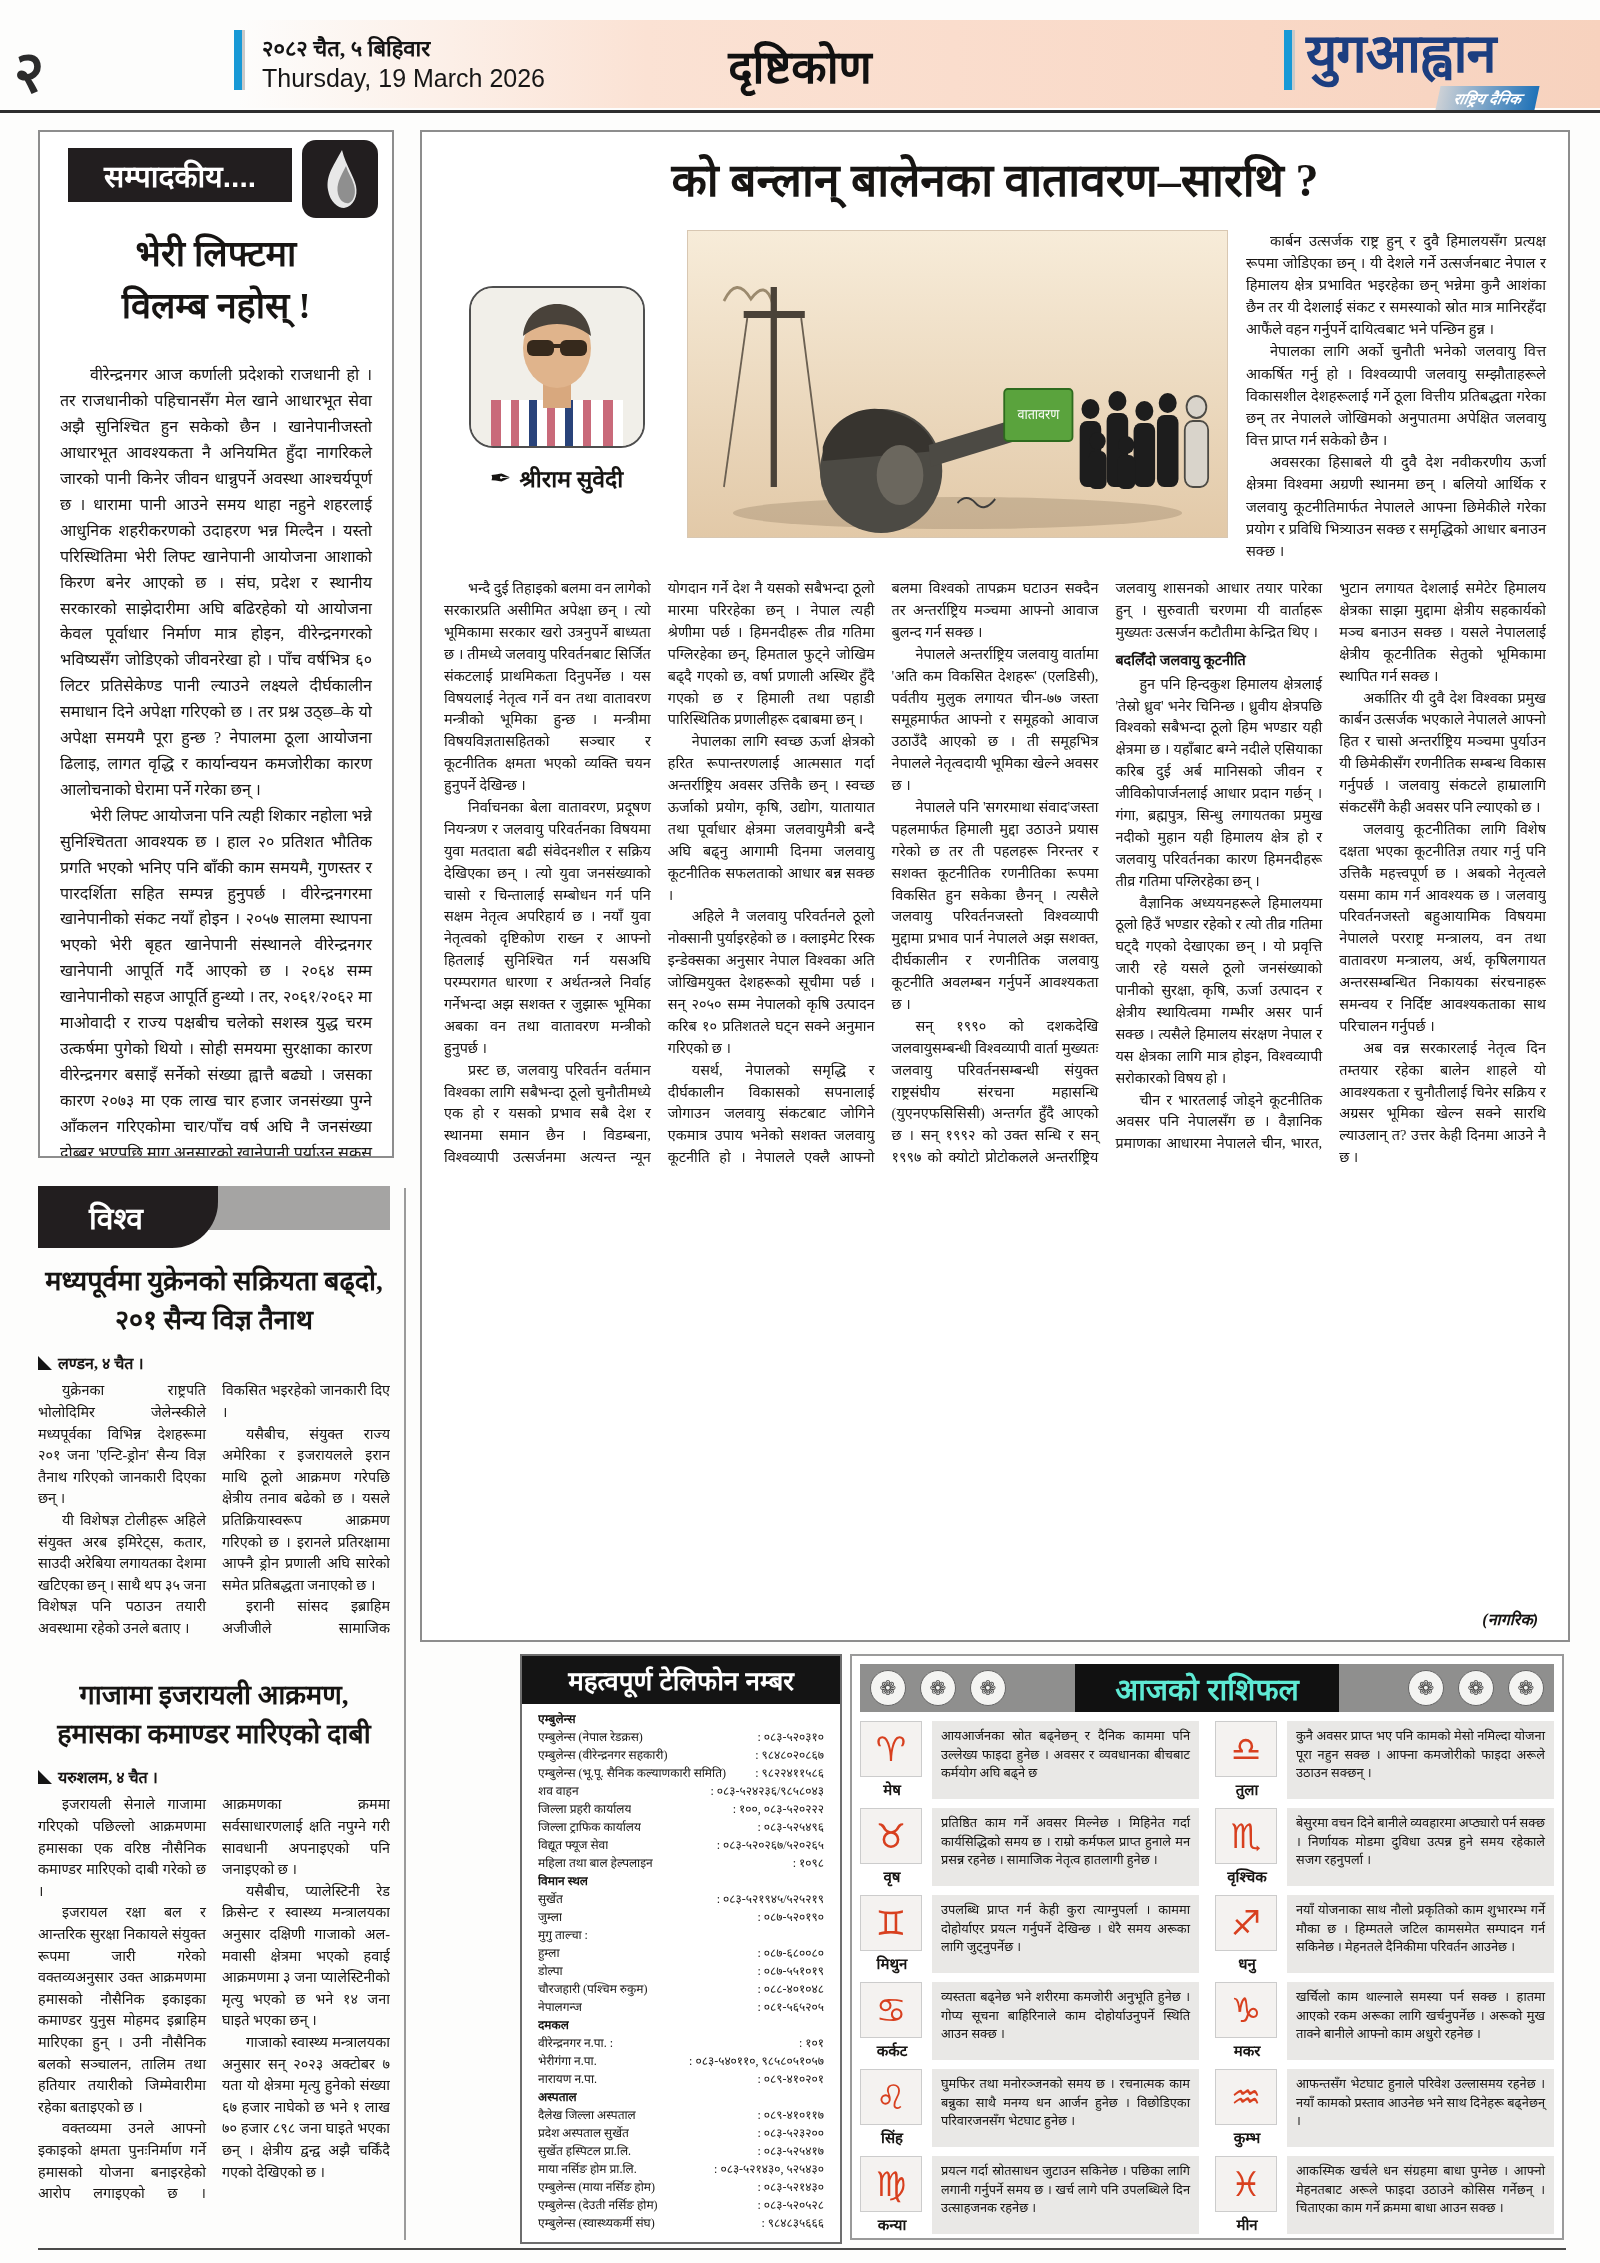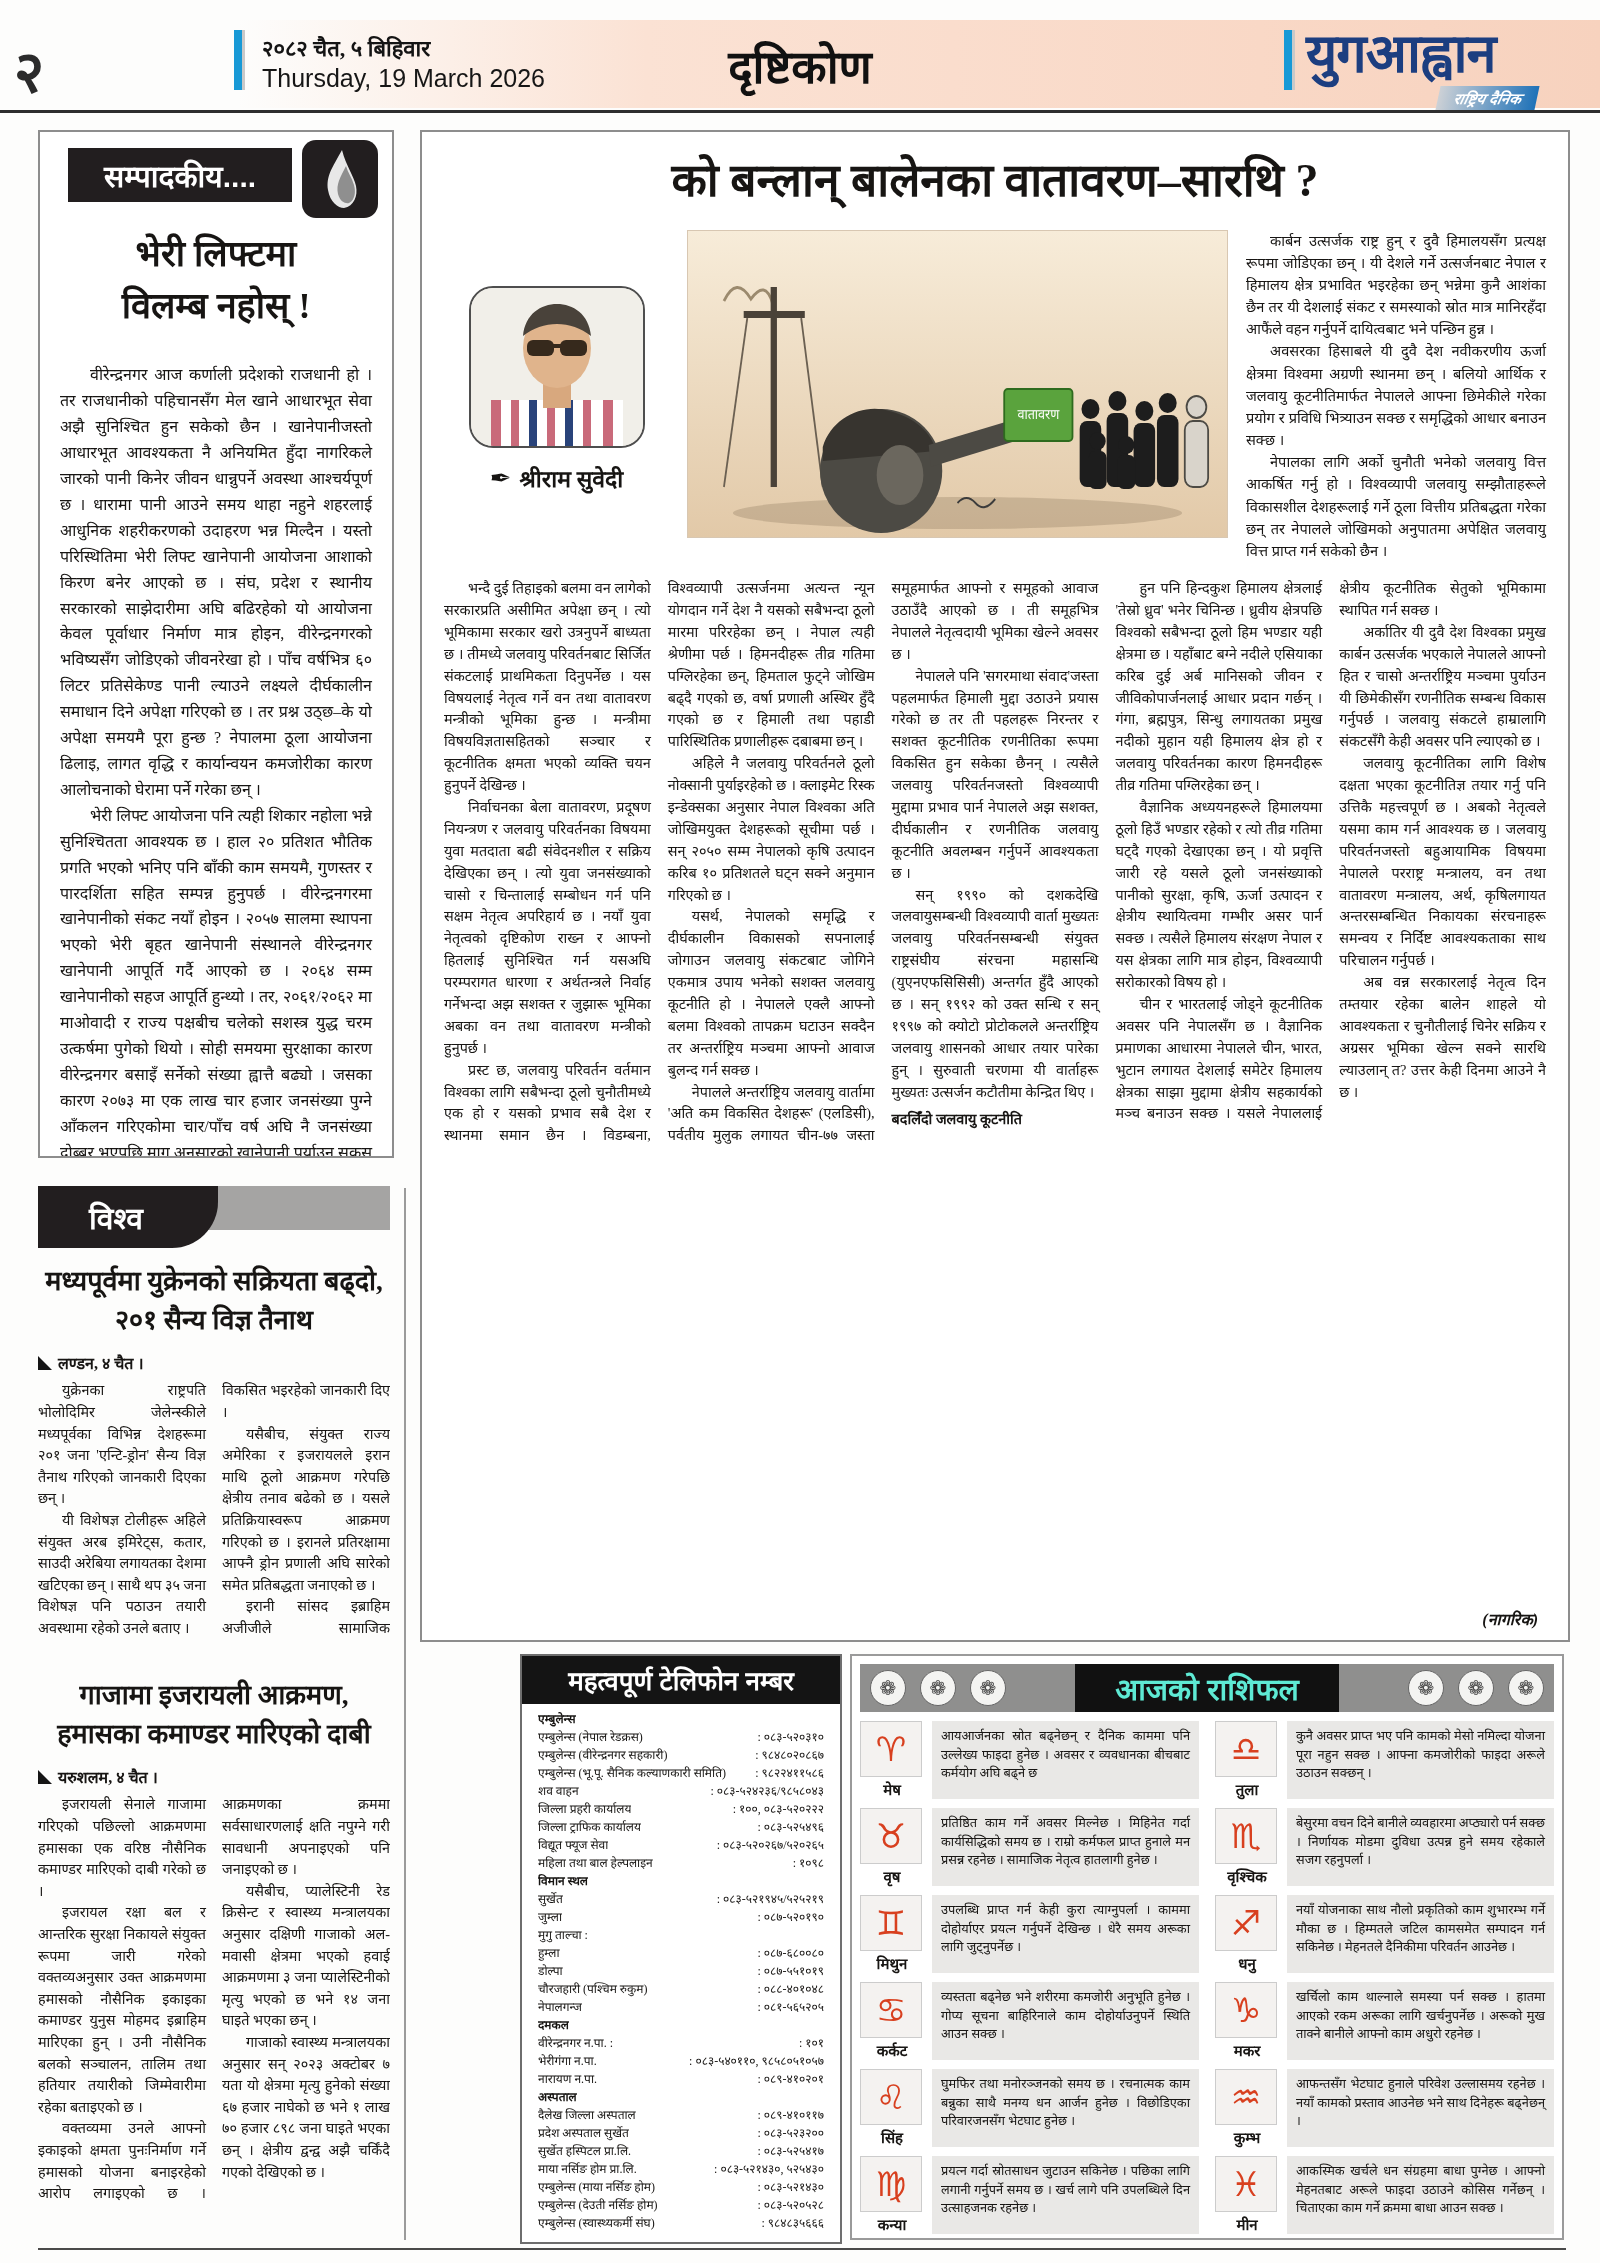--- a/index.html
+++ b/index.html
@@ -233,29 +233,30 @@
             <rect x="478" y="224" width="20" height="34" rx="7"></rect>
         </g>
         <circle cx="566" cy="176" r="11" fill="#d9d4cb" stroke="#4c4a44" stroke-width="2"></circle>
         <rect x="553" y="190" width="26" height="66" rx="9" fill="#d9d4cb" stroke="#4c4a44" stroke-width="2"></rect>
         <path d="M300 272 q10 -10 20 0 q10 10 22 -4" stroke="#3c3c3c" fill="none" stroke-width="2"></path>
       </svg>
     </div>
     <div class="op-right">
 
     <p>कार्बन उत्सर्जक राष्ट्र हुन् र दुवै हिमालयसँग प्रत्यक्ष रूपमा जोडिएका छन् । यी देशले गर्ने उत्सर्जनबाट नेपाल र हिमालय क्षेत्र प्रभावित भइरहेका छन् भन्नेमा कुनै आशंका छैन तर यी देशलाई संकट र समस्याको स्रोत मात्र मानिरहँदा आफैंले वहन गर्नुपर्ने दायित्वबाट भने पन्छिन हुन्न ।</p>
+        <p>नेपालका लागि अर्को चुनौती भनेको जलवायु वित्त आकर्षित गर्नु हो । विश्वव्यापी जलवायु सम्झौताहरूले विकासशील देशहरूलाई गर्ने ठूला वित्तीय प्रतिबद्धता गरेका छन् तर नेपालले जोखिमको अनुपातमा अपेक्षित जलवायु वित्त प्राप्त गर्न सकेको छैन ।</p>
         <p>अवसरका हिसाबले यी दुवै देश नवीकरणीय ऊर्जा क्षेत्रमा विश्वमा अग्रणी स्थानमा छन् । बलियो आर्थिक र जलवायु कूटनीतिमार्फत नेपालले आफ्ना छिमेकीले गरेका प्रयोग र प्रविधि भित्र्याउन सक्छ र समृद्धिको आधार बनाउन सक्छ ।</p>
-        <p>नेपालका लागि अर्को चुनौती भनेको जलवायु वित्त आकर्षित गर्नु हो । विश्वव्यापी जलवायु सम्झौताहरूले विकासशील देशहरूलाई गर्ने ठूला वित्तीय प्रतिबद्धता गरेका छन् तर नेपालले जोखिमको अनुपातमा अपेक्षित जलवायु वित्त प्राप्त गर्न सकेको छैन ।</p>
       </div>
   </div>
   <div class="op-body">
 
   <p>भन्दै दुई तिहाइको बलमा वन लागेको सरकारप्रति असीमित अपेक्षा छन् । त्यो भूमिकामा सरकार खरो उत्रनुपर्ने बाध्यता छ । तीमध्ये जलवायु परिवर्तनबाट सिर्जित संकटलाई प्राथमिकता दिनुपर्नेछ । यस विषयलाई नेतृत्व गर्ने वन तथा वातावरण मन्त्रीको भूमिका हुन्छ । मन्त्रीमा विषयविज्ञतासहितको सञ्चार र कूटनीतिक क्षमता भएको व्यक्ति चयन हुनुपर्ने देखिन्छ ।</p>
       <p>निर्वाचनका बेला वातावरण, प्रदूषण नियन्त्रण र जलवायु परिवर्तनका विषयमा युवा मतदाता बढी संवेदनशील र सक्रिय देखिएका छन् । त्यो युवा जनसंख्याको चासो र चिन्तालाई सम्बोधन गर्न पनि सक्षम नेतृत्व अपरिहार्य छ । नयाँ युवा नेतृत्वको दृष्टिकोण राख्न र आफ्नो हितलाई सुनिश्चित गर्न यसअघि परम्परागत धारणा र अर्थतन्त्रले निर्वाह गर्नेभन्दा अझ सशक्त र जुझारू भूमिका अबका वन तथा वातावरण मन्त्रीको हुनुपर्छ ।</p>
       <p>प्रस्ट छ, जलवायु परिवर्तन वर्तमान विश्वका लागि सबैभन्दा ठूलो चुनौतीमध्ये एक हो र यसको प्रभाव सबै देश र स्थानमा समान छैन । विडम्बना, विश्वव्यापी उत्सर्जनमा अत्यन्त न्यून योगदान गर्ने देश नै यसको सबैभन्दा ठूलो मारमा परिरहेका छन् । नेपाल त्यही श्रेणीमा पर्छ । हिमनदीहरू तीव्र गतिमा पग्लिरहेका छन्, हिमताल फुट्ने जोखिम बढ्दै गएको छ, वर्षा प्रणाली अस्थिर हुँदै गएको छ र हिमाली तथा पहाडी पारिस्थितिक प्रणालीहरू दबाबमा छन् ।</p>
+      <p>नेपालका लागि स्वच्छ ऊर्जा क्षेत्रको हरित रूपान्तरणलाई आत्मसात गर्दा अन्तर्राष्ट्रिय अवसर उत्तिकै छन् । स्वच्छ ऊर्जाको प्रयोग, कृषि, उद्योग, यातायात तथा पूर्वाधार क्षेत्रमा जलवायुमैत्री बन्दै अघि बढ्नु आगामी दिनमा जलवायु कूटनीतिक सफलताको आधार बन्न सक्छ ।</p>
       <p>अहिले नै जलवायु परिवर्तनले ठूलो नोक्सानी पुर्याइरहेको छ । क्लाइमेट रिस्क इन्डेक्सका अनुसार नेपाल विश्वका अति जोखिमयुक्त देशहरूको सूचीमा पर्छ । सन् २०५० सम्म नेपालको कृषि उत्पादन करिब १० प्रतिशतले घट्न सक्ने अनुमान गरिएको छ ।</p>
       <p>यसर्थ, नेपालको समृद्धि र दीर्घकालीन विकासको सपनालाई जोगाउन जलवायु संकटबाट जोगिने एकमात्र उपाय भनेको सशक्त जलवायु कूटनीति हो । नेपालले एक्लै आफ्नो बलमा विश्वको तापक्रम घटाउन सक्दैन तर अन्तर्राष्ट्रिय मञ्चमा आफ्नो आवाज बुलन्द गर्न सक्छ ।</p>
       <p>नेपालले अन्तर्राष्ट्रिय जलवायु वार्तामा 'अति कम विकसित देशहरू' (एलडिसी), पर्वतीय मुलुक लगायत चीन-७७ जस्ता समूहमार्फत आफ्नो र समूहको आवाज उठाउँदै आएको छ । ती समूहभित्र नेपालले नेतृत्वदायी भूमिका खेल्ने अवसर छ ।</p>
       <p>नेपालले पनि 'सगरमाथा संवाद'जस्ता पहलमार्फत हिमाली मुद्दा उठाउने प्रयास गरेको छ तर ती पहलहरू निरन्तर र सशक्त कूटनीतिक रणनीतिका रूपमा विकसित हुन सकेका छैनन् । त्यसैले जलवायु परिवर्तनजस्तो विश्वव्यापी मुद्दामा प्रभाव पार्न नेपालले अझ सशक्त, दीर्घकालीन र रणनीतिक जलवायु कूटनीति अवलम्बन गर्नुपर्ने आवश्यकता छ ।</p>
       <p>सन् १९९० को दशकदेखि जलवायुसम्बन्धी विश्वव्यापी वार्ता मुख्यतः जलवायु परिवर्तनसम्बन्धी संयुक्त राष्ट्रसंघीय संरचना महासन्धि (युएनएफसिसिसी) अन्तर्गत हुँदै आएको छ । सन् १९९२ को उक्त सन्धि र सन् १९९७ को क्योटो प्रोटोकलले अन्तर्राष्ट्रिय जलवायु शासनको आधार तयार पारेका हुन् । सुरुवाती चरणमा यी वार्ताहरू मुख्यतः उत्सर्जन कटौतीमा केन्द्रित थिए ।</p>
       <p class="cat">बदलिँदो जलवायु कूटनीति</p>
       <p>हुन पनि हिन्दकुश हिमालय क्षेत्रलाई 'तेस्रो ध्रुव' भनेर चिनिन्छ । ध्रुवीय क्षेत्रपछि विश्वको सबैभन्दा ठूलो हिम भण्डार यही क्षेत्रमा छ । यहाँबाट बग्ने नदीले एसियाका करिब दुई अर्ब मानिसको जीवन र जीविकोपार्जनलाई आधार प्रदान गर्छन् । गंगा, ब्रह्मपुत्र, सिन्धु लगायतका प्रमुख नदीको मुहान यही हिमालय क्षेत्र हो र जलवायु परिवर्तनका कारण हिमनदीहरू तीव्र गतिमा पग्लिरहेका छन् ।</p>
       <p>वैज्ञानिक अध्ययनहरूले हिमालयमा ठूलो हिउँ भण्डार रहेको र त्यो तीव्र गतिमा घट्दै गएको देखाएका छन् । यो प्रवृत्ति जारी रहे यसले ठूलो जनसंख्याको पानीको सुरक्षा, कृषि, ऊर्जा उत्पादन र क्षेत्रीय स्थायित्वमा गम्भीर असर पार्न सक्छ । त्यसैले हिमालय संरक्षण नेपाल र यस क्षेत्रका लागि मात्र होइन, विश्वव्यापी सरोकारको विषय हो ।</p>
       <p>चीन र भारतलाई जोड्ने कूटनीतिक अवसर पनि नेपालसँग छ । वैज्ञानिक प्रमाणका आधारमा नेपालले चीन, भारत, भुटान लगायत देशलाई समेटेर हिमालय क्षेत्रका साझा मुद्दामा क्षेत्रीय सहकार्यको मञ्च बनाउन सक्छ । यसले नेपाललाई क्षेत्रीय कूटनीतिक सेतुको भूमिकामा स्थापित गर्न सक्छ ।</p>
       <p>अर्कातिर यी दुवै देश विश्वका प्रमुख कार्बन उत्सर्जक भएकाले नेपालले आफ्नो हित र चासो अन्तर्राष्ट्रिय मञ्चमा पुर्याउन यी छिमेकीसँग रणनीतिक सम्बन्ध विकास गर्नुपर्छ । जलवायु संकटले हाम्रालागि संकटसँगै केही अवसर पनि ल्याएको छ ।</p>

